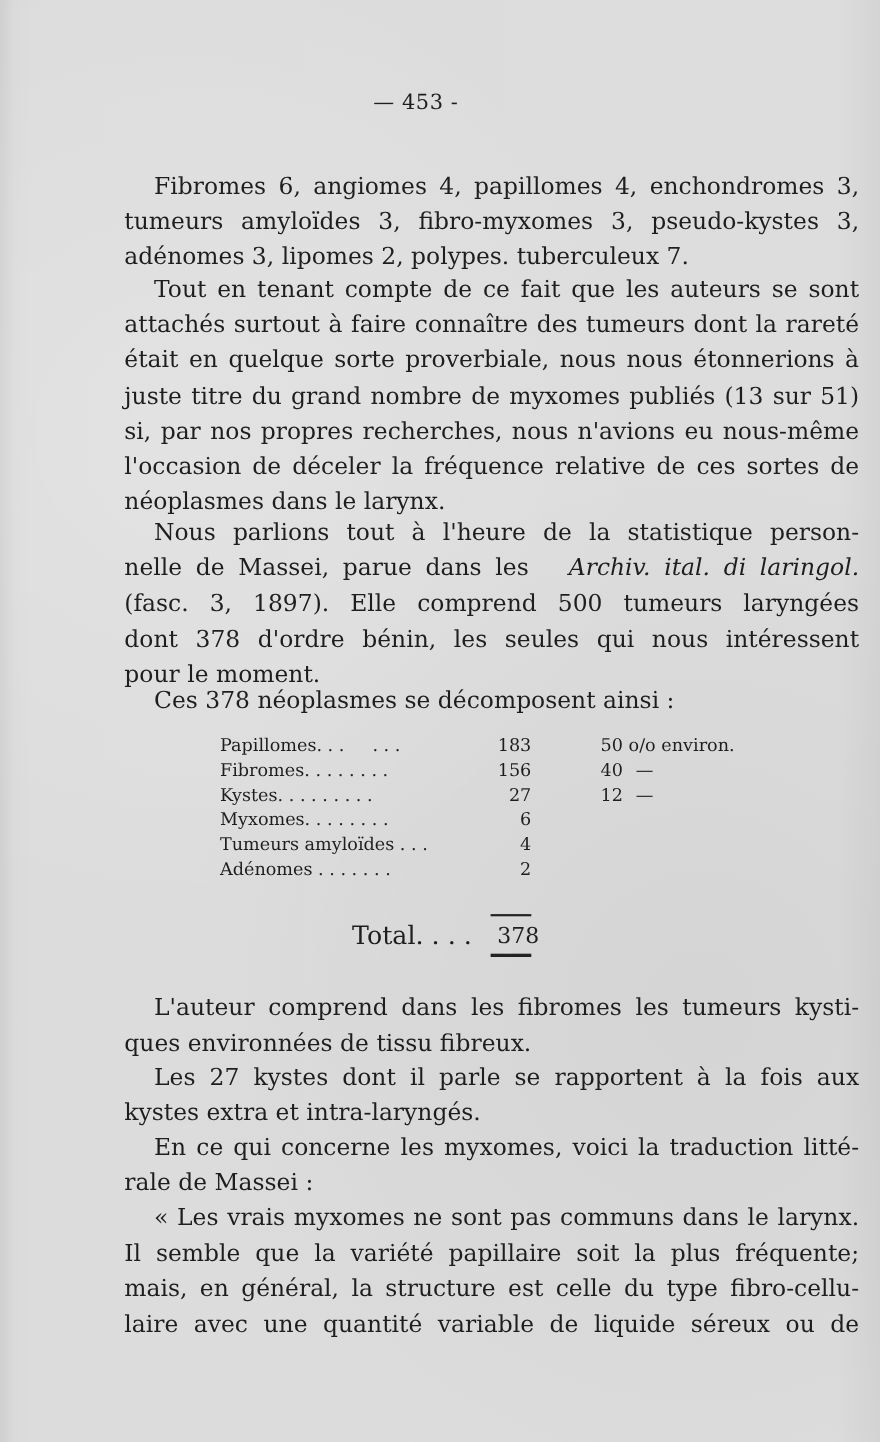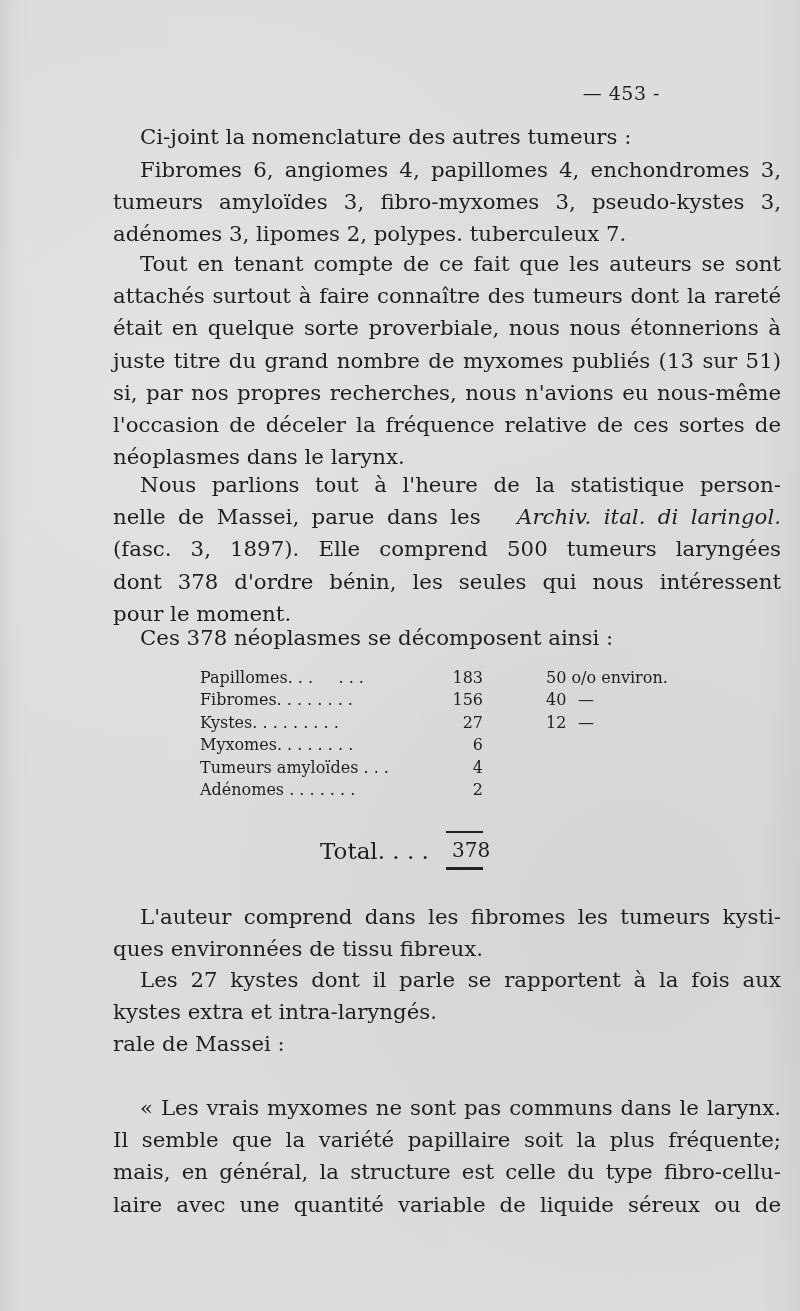--- a/index.html
+++ b/index.html
@@ -12,21 +12,21 @@
       linear-gradient(90deg, #cfcfcf 0px, #dadada 14px, #dcdcdc 30px, #dddddd 760px, #d4d4d4 800px);
     font-family: "DejaVu Serif", "Liberation Serif", serif;
     color: #1e1e1e;
     position: relative;
   }
   .page {
     position: absolute; left: 0; top: 0; width: 800px; height: 1311px;
   }
   .folio {
     position: absolute; top: 82px; left: 0; width: 660px;
-    text-align: right; font-size: 19px; letter-spacing: 0.5px;
+    text-align: center; font-size: 19px; letter-spacing: 0.5px; padding-left: 48px;
   }
   .text-block {
     position: absolute; left: 113px; width: 668px;
     font-size: 21.3px; line-height: 32.2px;
   }
   .line { white-space: nowrap; display: block; height: 32.2px; text-align: justify; text-align-last: justify; }
   .line.last { text-align-last: left; }
   .line.indent { padding-left: 27px; }
   .it { font-style: italic; margin-left: 24px; }
 
@@ -44,23 +44,20 @@
   .total-row { position: absolute; left: 320px; top: 838px; font-size: 23px; white-space: nowrap; }
   .total-val { position: absolute; left: 452px; top: 838px; font-size: 20px; }
 </style>
 </head>
 <body>
 
 <div class="page">
 
   <div class="folio">— 453 -</div>
 
-  <div class="text-block" style="top:121px;">
-    <span class="line indent last">Ci-joint la nomenclature des autres tumeurs :</span>
-  </div>
   <div class="text-block" style="top:154px;">
     <span class="line indent">Fibromes 6, angiomes 4, papillomes 4, enchondromes 3,</span>
     <span class="line">tumeurs amyloïdes 3, fibro-myxomes 3, pseudo-kystes 3,</span>
     <span class="line last">adénomes 3, lipomes 2, polypes. tuberculeux 7.</span>
   </div>
 
   <div class="text-block" style="top:248px;">
     <span class="line indent">Tout en tenant compte de ce fait que les auteurs se sont</span>
     <span class="line">attachés surtout à faire connaître des tumeurs dont la rareté</span>
     <span class="line">était en quelque sorte proverbiale, nous nous étonnerions à</span>
@@ -122,20 +119,21 @@
     <span class="line indent">L'auteur comprend dans les fibromes les tumeurs kysti-</span>
     <span class="line last">ques environnées de tissu fibreux.</span>
   </div>
 
   <div class="text-block" style="top:964px;">
     <span class="line indent">Les 27 kystes dont il parle se rapportent à la fois aux</span>
     <span class="line last">kystes extra et intra-laryngés.</span>
   </div>
 
   <div class="text-block" style="top:1028px;">
+    <span class="line indent">En ce qui concerne les myxomes, voici la traduction litté-</span>
     <span class="line last">rale de Massei :</span>
   </div>
 
   <div class="text-block" style="top:1092px;">
     <span class="line indent">« Les vrais myxomes ne sont pas communs dans le larynx.</span>
     <span class="line">Il semble que la variété papillaire soit la plus fréquente;</span>
     <span class="line">mais, en général, la structure est celle du type fibro-cellu-</span>
     <span class="line">laire avec une quantité variable de liquide séreux ou de</span>
   </div>
 

